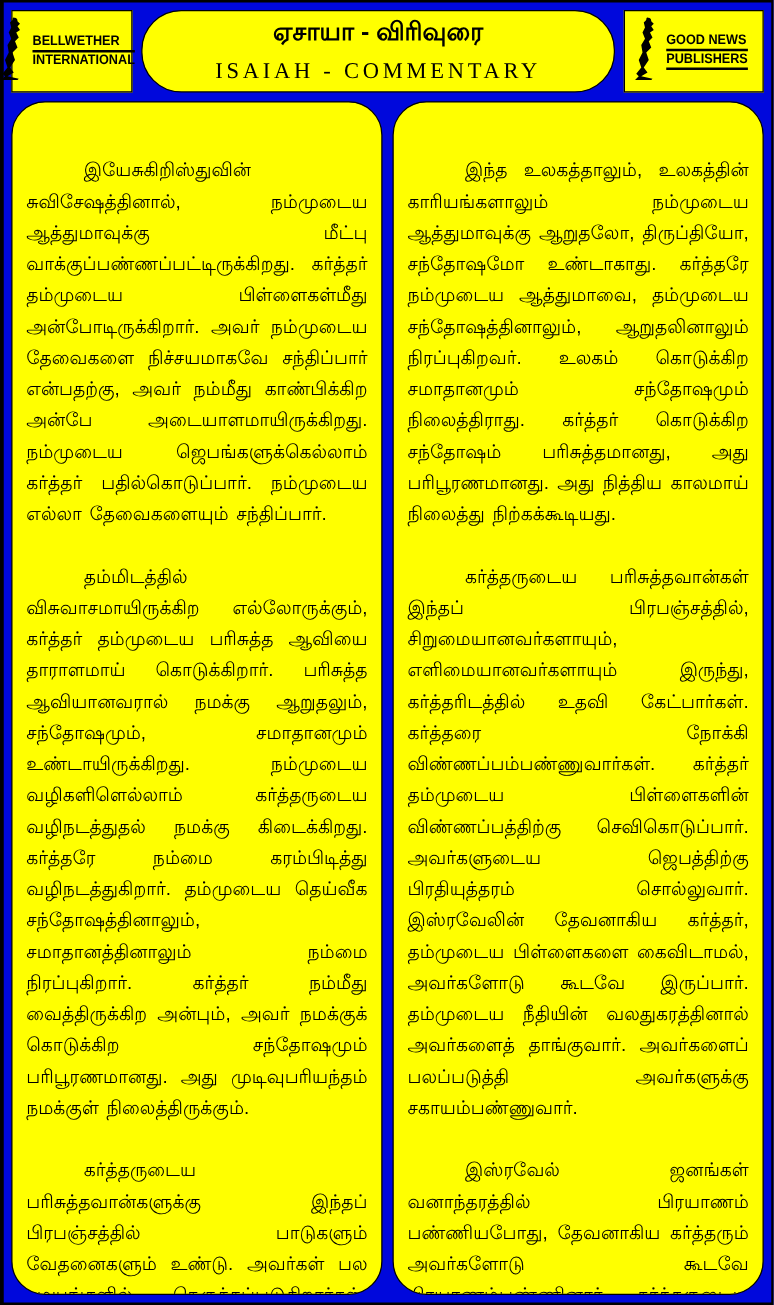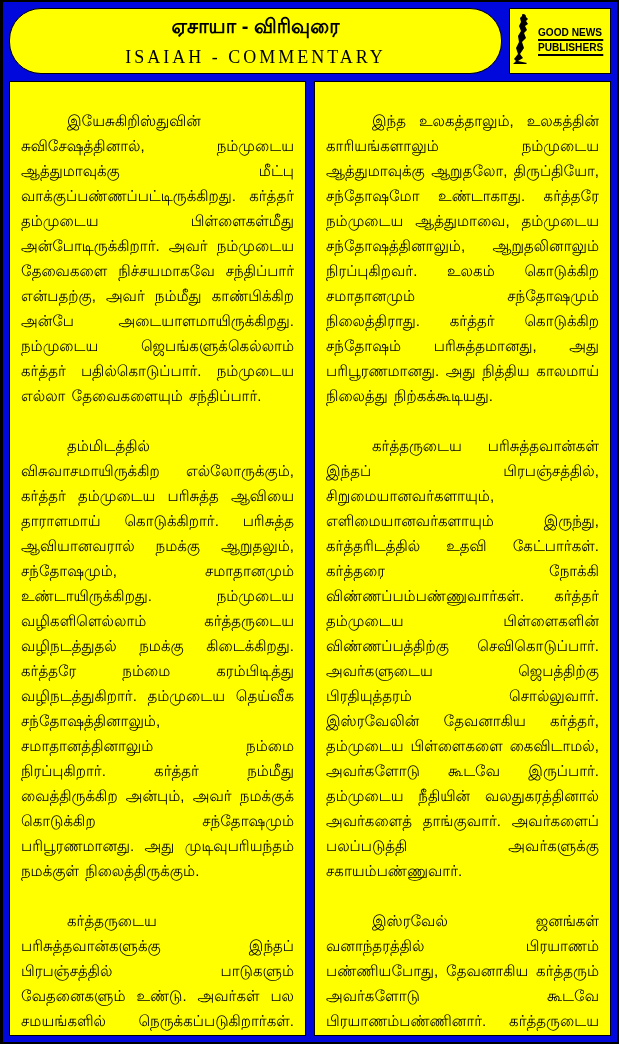--- a/index.html
+++ b/index.html
@@ -9,51 +9,62 @@
     border:2px solid #000000; border-left-width:3px;
     padding:6px;
     display:flex; flex-direction:column; gap:7px;
     font-family:"Liberation Sans", sans-serif;
   }
   .ybox { background:#ffff00; border:1px solid #000000; box-sizing:border-box; }
   
   .header { display:flex; gap:7px; height:66px; flex:0 0 auto; }
   .logo-box { display:flex; align-items:center; justify-content:center; gap:4px; padding:3px 4px; }
   .logo-box.left { width:97px; }
-  .logo-box.right { width:102px; }
+  .logo-box.right { width:112px; }
   .logo-figure { flex:0 0 auto; }
   .logo-text { display:flex; flex-direction:column; justify-content:center; }
   .logo-line {
     font-weight:bold; font-size:11px; line-height:13px; color:#000;
     letter-spacing:0px; white-space:nowrap; transform:scaleX(0.92); transform-origin:left;
   }
   .u { border-bottom:2px solid #000; }
   .title-box { flex:1; display:flex; flex-direction:column; align-items:center; justify-content:center;border-radius:32px; }
   .title-tamil { font-size:20px; font-weight:bold; color:#000; margin-bottom:7px; }
   .title-english {
     font-family:"Liberation Serif", serif; font-size:18px; color:#000;
     letter-spacing:3px; white-space:nowrap;
   }
   
   .content { flex:1 1 auto; display:flex; gap:8px; min-height:0; }
-  .col { flex:1 1 0; padding:26px 11px 0 11px; overflow:hidden; }
+  .col { flex:1 1 0; padding:42px 11px 0 11px; overflow:hidden;border-radius:27px; }
   .para {
     margin:0 0 25px 0;
     font-size:15px; line-height:25px; color:#000;
     text-align:justify; text-align-last:left; text-indent:46px;
     word-spacing:2px;
   }
 </style>
 </head>
 <body>
 
 <div class="page">
 
   <div class="header">
 
+    <div class="ybox logo-box left">
+      <span class="logo-figure">
+        <svg width="22" height="50" viewBox="0 0 22 50">
+          <path fill="#000000" d="M11 0 c2 0 3 1 3 3 l2 2 -2 2 2 3 -3 2 2 4 -3 3 2 5 -4 4 2 6 -4 6 3 4 -5 3 9 2 -1 1 -13 0 3 -3 -2 -2 4 -5 -2 -6 3 -6 -1 -6 3 -5 -2 -5 2 -4 -1 -4 2 -2 c0 -2 1 -3 3 -3 Z"></path>
+        </svg>
+      </span>
+      <span class="logo-text">
+        <span class="logo-line u">BELLWETHER</span>
+        <span class="logo-line">INTERNATIONAL</span>
+      </span>
+    </div>
 
     <div class="ybox title-box">
       <div class="title-tamil">ஏசாயா - விரிவுரை</div>
       <div class="title-english">ISAIAH - COMMENTARY</div>
     </div>
 
     <div class="ybox logo-box right">
       <span class="logo-figure">
         <svg width="22" height="50" viewBox="0 0 22 50">
           <path fill="#000000" d="M11 0 c2 0 3 1 3 3 l2 2 -2 2 2 3 -3 2 2 4 -3 3 2 5 -4 4 2 6 -4 6 3 4 -5 3 9 2 -1 1 -13 0 3 -3 -2 -2 4 -5 -2 -6 3 -6 -1 -6 3 -5 -2 -5 2 -4 -1 -4 2 -2 c0 -2 1 -3 3 -3 Z"></path>

